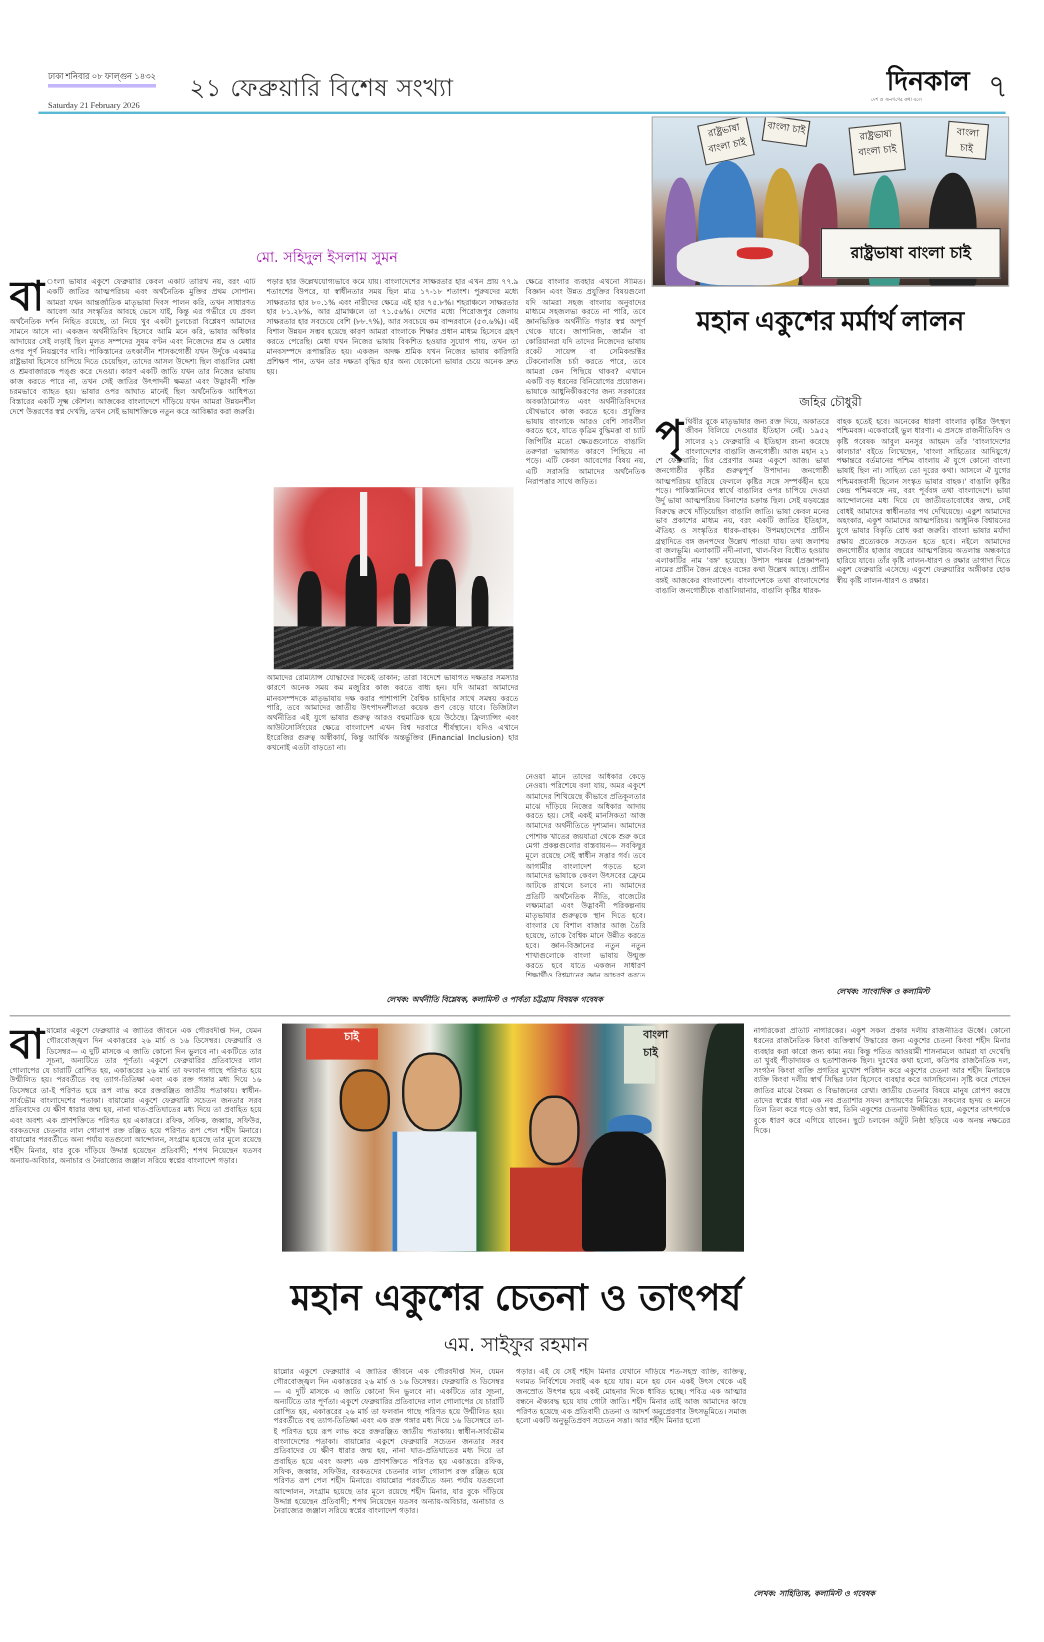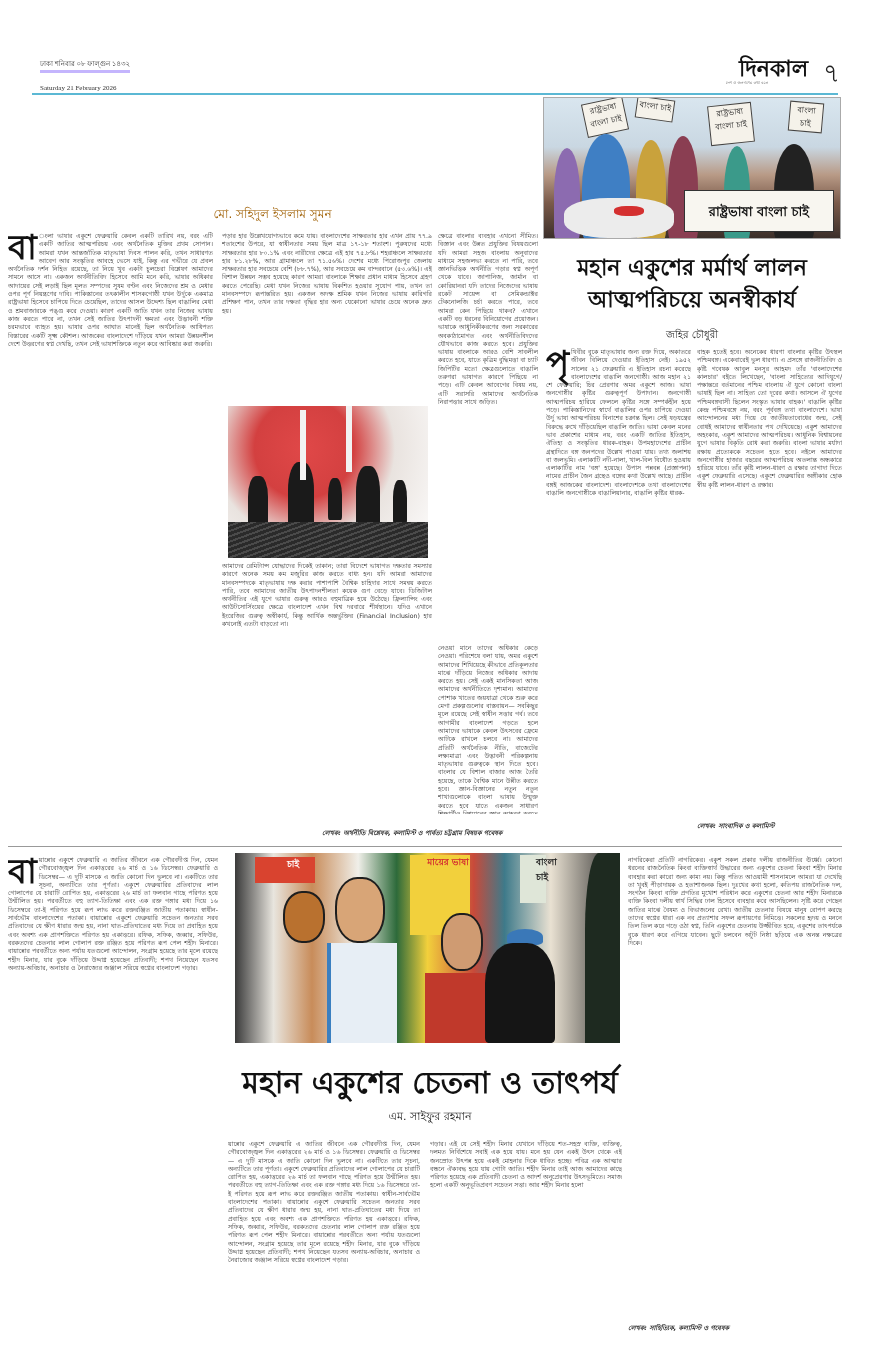--- a/index.html
+++ b/index.html
@@ -10,29 +10,29 @@
   .dateline { position: absolute; left: 0; top: 2px; font-size: 7px; line-height: 9px; color: #333; font-family: "Liberation Serif", serif; }
   .dateline .bn { display: block; border-bottom: 3px solid #c4b5fd; padding-bottom: 1px; margin-bottom: 11px; }
   .special-title { position: absolute; left: 118px; top: 0; font-size: 20px; color: #333; letter-spacing: 0.5px; }
   .brand { position: absolute; right: 45px; top: 0; width: 96px; height: 32px; }
   .brand-name { font-size: 22px; font-weight: bold; color: #111; line-height: 22px; margin-left: 40px; }
   .brand-sub { font-size: 4px; color: #555; text-align: center; }
   .page-num { position: absolute; right: 0; top: 0; font-size: 26px; color: #222; line-height: 30px; }
   .rule-top { position: absolute; left: 32px; top: 93px; width: 806px; height: 2px; background: #5bb8d4; }
 
   .headline1 { position: absolute; left: 10px; top: 104px; width: 525px; text-align: center; font-size: 37px; line-height: 46px; font-weight: bold; color: #111; }
-  .byline1 { position: absolute; left: 10px; top: 205px; width: 525px; text-align: center; font-size: 12px; color: #a16207; }
+  .byline1 { position: absolute; left: 10px; top: 205px; width: 525px; text-align: center; font-size: 12px; color: #a21caf; }
 
   .illustration1 { position: absolute; left: 543px; top: 97px; width: 298px; height: 142px; border: 1px solid #aaa; overflow: hidden;
     background: linear-gradient(180deg, #d9e6ef 0%, #c9d7e2 35%, #b89a86 55%, #7a5a4a 75%, #3b2f2a 100%); }
   .illus-sign { position: absolute; background: #f5f2ea; border: 1px solid #444; font-size: 8px; color: #222; padding: 1px 2px; text-align: center; }
   .illus-banner { position: absolute; left: 140px; top: 92px; width: 150px; height: 42px; background: #f8f6f0; border: 1px solid #333; font-size: 13px; color: #111; text-align: center; line-height: 42px; font-weight: bold; }
   .illus-person { position: absolute; border-radius: 50% 50% 10% 10%; }
 
-  .headline2 { position: absolute; left: 543px; top: 252px; width: 298px; text-align: center; font-size: 22px; line-height: 32px; font-weight: bold; color: #111; }
+  .headline2 { position: absolute; left: 543px; top: 252px; width: 298px; text-align: center; font-size: 22px; line-height: 32px; font-weight: bold; color: #111; font-family: Liberation Serif, serif; }
   .byline2 { position: absolute; left: 543px; top: 327px; width: 298px; text-align: center; font-size: 10px; color: #222; }
 
   .col { position: absolute; font-size: 6.2px; line-height: 8.3px; text-align: justify; color: #333; overflow: hidden; }
   .dropcap { float: left; font-size: 34px; line-height: 30px; font-weight: bold; margin-right: 2px; color: #111; }
   .author-note { font-style: italic; font-weight: bold; color: #222; }
 
   .illustration2 { position: absolute; left: 228px; top: 406px; width: 200px; height: 152px; overflow: hidden;
     background: radial-gradient(circle at 38% 28%, #e04848 0%, #d34040 30%, #e9e3df 55%, #ffffff 100%); }
   .silhouette { position: absolute; background: #1a1a1a; border-radius: 40% 40% 10% 10%; }
   .ground { position: absolute; left: 0; bottom: 0; width: 100%; height: 36px; background: repeating-linear-gradient(160deg, #2a2a2a 0 3px, #4a4a4a 3px 5px); }
@@ -40,30 +40,31 @@
   .divider-h { position: absolute; height: 1px; background: #999; }
 
   .photo2 { position: absolute; left: 235px; top: 853px; width: 385px; height: 190px; overflow: hidden;
     background: linear-gradient(90deg, #3a3a3a 0%, #e8e5de 10%, #c88c5a 20%, #f0efe9 32%, #2d6a3a 42%, #f2d03c 50%, #c84a3a 62%, #3e7a8a 70%, #e9e1d2 82%, #2b2b2b 100%); }
   .mural-face { position: absolute; border-radius: 45%; background: #c98a5a; border: 2px solid #1e1e1e; }
   .mural-sign { position: absolute; font-size: 9px; font-weight: bold; text-align: center; padding-left: 16px; }
   .painter { position: absolute; left: 250px; top: 90px; width: 70px; height: 100px; background: #151515; border-radius: 40% 40% 5% 5%; }
   .cap { position: absolute; left: 272px; top: 76px; width: 36px; height: 16px; background: #3a78b8; border-radius: 50% 50% 20% 20%; }
 
   .headline3 { position: absolute; left: 220px; top: 1063px; width: 420px; text-align: center; font-size: 30px; line-height: 40px; font-weight: bold; color: #111; }
-  .byline3 { position: absolute; left: 220px; top: 1108px; width: 420px; text-align: center; font-size: 11px; color: #222; }
+  .byline3 { position: absolute; left: 220px; top: 1108px; width: 420px; text-align: center; font-size: 16px; color: #222; }
 </style>
 </head>
 <body>
 
 <header class="masthead">
   <div class="dateline">
     <span class="bn">ঢাকা শনিবার ০৮ ফাল্গুন ১৪৩২</span>
     <span>Saturday 21 February 2026</span>
   </div>
+  <div class="special-title">২১ ফেব্রুয়ারি বিশেষ সংখ্যা</div>
   <div class="brand">
     <div class="brand-name">দিনকাল</div>
     <div class="brand-sub">দেশ ও জনগণের কথা বলে</div>
   </div>
   <div class="page-num">৭</div>
 </header>
 <div class="rule-top"></div>
 
 <h1 class="headline1">
   <br>
@@ -114,21 +115,20 @@
   <div class="illus-person" style="left:124px; top:38px; width:30px; height:104px; background:#8a3e52;"></div>
   <div class="illus-person" style="left:180px; top:48px; width:26px; height:94px; background:#3b9a8a;"></div>
   <div class="illus-person" style="left:230px; top:46px; width:40px; height:96px; background:#222;"></div>
   <div style="position:absolute; left:20px; top:100px; width:110px; height:40px; background:#ececec; border-radius:40%;"></div>
   <div style="position:absolute; left:70px; top:108px; width:30px; height:10px; background:#d43030; border-radius:40%;"></div>
   <div class="illus-banner">রাষ্ট্রভাষা বাংলা চাই</div>
 </div>
 
 <h2 class="headline2">
   <span>মহান একুশের মর্মার্থ লালন</span><br>
-  <span>আত্মপরিচয়ে অনস্বীকার্য</span>
 </h2>
 <div class="byline2">জহির চৌধুরী</div>
 
 <div class="col" style="left:546px; top:348px; width:145px; height:473px;">
   <span class="dropcap">পৃ</span>
   <span>থিবীর বুকে মাতৃভাষার জন্য রক্ত দিয়ে, অকাতরে জীবন বিলিয়ে দেওয়ার ইতিহাস নেই। ১৯৫২ সালের ২১ ফেব্রুয়ারি এ ইতিহাস রচনা করেছে বাংলাদেশের বাঙালি জনগোষ্ঠী। আজ মহান ২১ শে ফেব্রুয়ারি; চির প্রেরণার অমর একুশে আজ। ভাষা জনগোষ্ঠীর কৃষ্টির গুরুত্বপূর্ণ উপাদান। জনগোষ্ঠী আত্মপরিচয় হারিয়ে ফেললে কৃষ্টির সঙ্গে সম্পর্কহীন হয়ে পড়ে। পাকিস্তানিদের স্বার্থে বাঙালির ওপর চাপিয়ে দেওয়া উর্দু ভাষা আত্মপরিচয় বিনাশের চক্রান্ত ছিল। সেই ষড়যন্ত্রের বিরুদ্ধে রুখে দাঁড়িয়েছিল বাঙালি জাতি। ভাষা কেবল মনের ভাব প্রকাশের মাধ্যম নয়, বরং একটি জাতির ইতিহাস, ঐতিহ্য ও সংস্কৃতির ধারক-বাহক। উপমহাদেশের প্রাচীন গ্রন্থাদিতে বঙ্গ জনপদের উল্লেখ পাওয়া যায়। তথ্য জলাশয় বা জলভূমি। এলাকাটি নদী-নালা, খাল-বিল বিধৌত হওয়ায় এলাকাটির নাম 'বঙ্গ' হয়েছে। উপাস পন্নবন্ন (প্রজ্ঞাপনা) নামের প্রাচীন জৈন গ্রন্থেও বঙ্গের কথা উল্লেখ আছে। প্রাচীন বঙ্গই আজকের বাংলাদেশ। বাংলাদেশকে তথা বাংলাদেশের বাঙালি জনগোষ্ঠীকে বাঙালিয়ানার, বাঙালি কৃষ্টির ধারক-</span>
 </div>
 <div class="col" style="left:697px; top:348px; width:145px; height:470px;">
   <span>বাহক হতেই হবে। অনেকের ধারণা বাংলার কৃষ্টির উৎস্থল পশ্চিমবঙ্গ। একেবারেই ভুল ধারণা। এ প্রসঙ্গে রাজনীতিবিদ ও কৃষ্টি গবেষক আবুল মনসুর আহমদ তাঁর 'বাংলাদেশের কালচার' বইতে লিখেছেন, 'বাংলা সাহিত্যের আদিযুগে/ পক্ষান্তরে বর্তমানের পশ্চিম বাংলায় ঐ যুগে কোনো বাংলা ভাষাই ছিল না। সাহিত্য তো দূরের কথা। আসলে ঐ যুগের পশ্চিমবঙ্গবাসী ছিলেন সংস্কৃত ভাষার বাহক।' বাঙালি কৃষ্টির কেন্দ্র পশ্চিমবঙ্গে নয়, বরং পূর্ববঙ্গ তথা বাংলাদেশে। ভাষা আন্দোলনের মধ্য দিয়ে যে জাতীয়তাবোধের জন্ম, সেই বোধই আমাদের স্বাধীনতার পথ দেখিয়েছে। একুশ আমাদের অহংকার, একুশ আমাদের আত্মপরিচয়। আধুনিক বিশ্বায়নের যুগে ভাষার বিকৃতি রোধ করা জরুরি। বাংলা ভাষার মর্যাদা রক্ষায় প্রত্যেককে সচেতন হতে হবে। নইলে আমাদের জনগোষ্ঠীর হাজার বছরের আত্মপরিচয় অতলান্ত অন্ধকারে হারিয়ে যাবে। তাঁর কৃষ্টি লালন-ধারণ ও রক্ষার তাগাদা দিতে একুশ ফেব্রুয়ারি এসেছে। একুশে ফেব্রুয়ারির অঙ্গীকার হোক স্বীয় কৃষ্টি লালন-ধারণ ও রক্ষার।</span>
 </div>
@@ -136,21 +136,20 @@
 
 <div class="divider-h" style="left:8px; top:846px; width:834px;"></div>
 
 <div class="col" style="left:8px; top:856px; width:210px; height:460px;">
   <span class="dropcap">বা</span>
   <span>য়ান্নোর একুশে ফেব্রুয়ারি এ জাতির জীবনে এক গৌরবদীপ্ত দিন, যেমন গৌরবোজ্জ্বল দিন একাত্তরের ২৬ মার্চ ও ১৬ ডিসেম্বর। ফেব্রুয়ারি ও ডিসেম্বর— এ দুটি মাসকে এ জাতি কোনো দিন ভুলবে না। একটিতে তার সূচনা, অন্যটিতে তার পূর্ণতা। একুশে ফেব্রুয়ারির প্রতিবাদের লাল গোলাপের যে চারাটি রোপিত হয়, একাত্তরের ২৬ মার্চ তা ফলবান গাছে পরিণত হয়ে উন্মীলিত হয়। পরবর্তীতে বহু ত্যাগ-তিতিক্ষা এবং এক রক্ত গঙ্গার মধ্য দিয়ে ১৬ ডিসেম্বরে তা-ই পরিণত হয়ে রূপ লাভ করে রক্তরঞ্জিত জাতীয় পতাকায়। স্বাধীন-সার্বভৌম বাংলাদেশের পতাকা। বায়ান্নোর একুশে ফেব্রুয়ারি সচেতন জনতার সরব প্রতিবাদের যে ক্ষীণ ধারার জন্ম হয়, নানা ঘাত-প্রতিঘাতের মধ্য দিয়ে তা প্রবাহিত হয়ে এবং অবশ্য এক প্রাণশক্তিতে পরিণত হয় একাত্তরে। রফিক, সফিক, জব্বার, সফিউর, বরকতদের চেতনার লাল গোলাপ রক্ত রঞ্জিত হয়ে পরিণত রূপ পেল শহীদ মিনারে। বায়ান্নোর পরবর্তীতে অন্য পর্যায় যতগুলো আন্দোলন, সংগ্রাম হয়েছে তার মূলে রয়েছে শহীদ মিনার, যার বুকে দাঁড়িয়ে উদ্দাগ্ন হয়েছেন প্রতিবাদী; শপথ নিয়েছেন যতসব অন্যায়-অবিচার, অনাচার ও নৈরাজ্যের জঞ্জাল সরিয়ে স্বপ্নের বাংলাদেশ গড়ার।</span>
 </div>
 
 <div class="photo2">
   <div class="mural-sign" style="left:20px; top:4px; width:60px; height:26px; background:#d9432f; color:#fff;">চাই</div>
-  <div class="mural-sign" style="left:175px; top:2px; width:60px; height:80px; background:#f2d03c; color:#d43030;">মায়ের ভাষা</div>
   <div class="mural-sign" style="left:285px; top:2px; width:26px; height:48px; background:#dfe6d8; color:#222;">বাংলা চাই</div>
   <div class="mural-face" style="left:48px; top:38px; width:42px; height:52px; background:#b9712f;"></div>
   <div class="mural-face" style="left:100px; top:24px; width:50px; height:66px; background:#d8a577;"></div>
   <div class="mural-face" style="left:206px; top:60px; width:42px; height:58px; background:#cf9b72;"></div>
   <div style="position:absolute; left:92px; top:90px; width:70px; height:100px; background:#e7eef5; border-left:4px solid #3a7fc0;"></div>
   <div style="position:absolute; left:190px; top:120px; width:70px; height:70px; background:#c0392b;"></div>
   <div class="cap"></div>
   <div class="painter"></div>
   <div style="position:absolute; left:350px; top:0; width:35px; height:190px; background:#1e2a20; border-radius:40% 0 0 0;"></div>
 </div>

